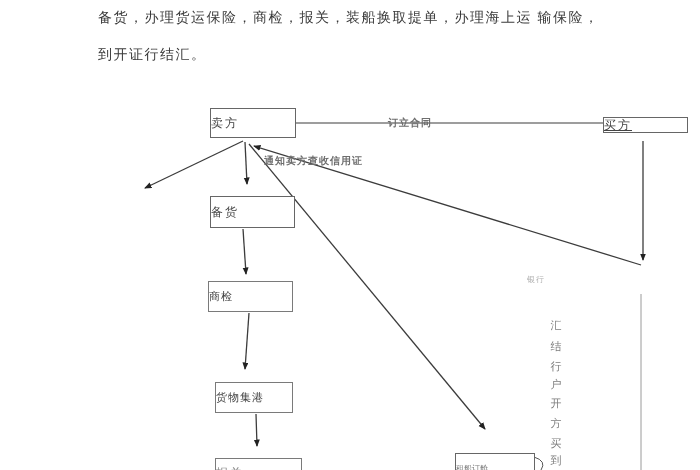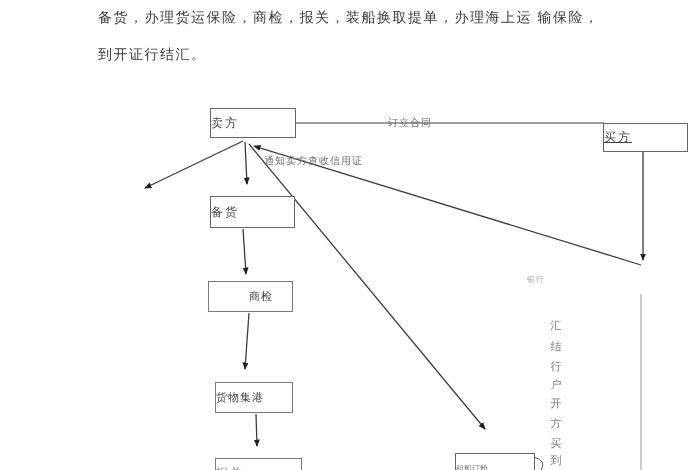--- a/index.html
+++ b/index.html
@@ -8,21 +8,21 @@
     font-family:"Liberation Sans","DejaVu Sans",sans-serif;color:#404040;
   }
   .para{position:absolute;font-size:14px;letter-spacing:1.5px;color:#3a3a3a;white-space:pre;}
   svg.wires{position:absolute;left:0;top:0;width:700px;height:470px;}
   .node{
     position:absolute;box-sizing:border-box;border:1px solid #666;background:#fff;
     display:flex;align-items:center;
     font-size:12px;color:#444;letter-spacing:2px;
   }
   .node.small{font-size:11px;letter-spacing:1px;}
-  .edge-label{position:absolute;font-size:10px;color:#6e6e6e;letter-spacing:1px;white-space:nowrap;}
+  .edge-label{position:absolute;font-size:10px;color:#6e6e6e;letter-spacing:1px;white-space:nowrap;font-weight:bold;}
   .vchar{position:absolute;font-size:11px;color:#7d7d7d;width:14px;text-align:center;}
   .tiny{position:absolute;font-size:8px;color:#b0b0b0;letter-spacing:1px;}
   .clipped-label{display:block;text-align:center;}
   #node-customs{align-items:flex-start;}
   #node-customs .clipped-label{padding-top:6px;font-size:12px;color:#8a8a8a;}
   #node-charter{align-items:flex-start;}
   #node-charter .clipped-label{padding-top:9px;font-size:8px;color:#777;letter-spacing:0;}
 </style>
 </head>
 <body>
@@ -48,30 +48,30 @@
     <line x1="249" y1="313" x2="245" y2="369" stroke="#3c3c3c" stroke-width="1.3" marker-end="url(#arw)"></line>
     <line x1="256" y1="414" x2="257" y2="446" stroke="#3c3c3c" stroke-width="1.3" marker-end="url(#arw)"></line>
     <line x1="641" y1="294" x2="641" y2="470" stroke="#9a9a9a" stroke-width="1"></line>
     <path d="M534,457 Q547,461 541,470" fill="none" stroke="#555" stroke-width="1"></path>
   </svg>
 
   <div class="node" id="node-seller" style="left:210px;top:108px;width:86px;height:30px;">
     <span class="clipped-label">卖方</span>
   </div>
 
-  <div class="node" id="node-buyer" style="left:603px;top:123px;width:85px;height:29px;text-decoration:underline;">
+  <div class="node" id="node-buyer" style="left:603px;top:117px;width:85px;height:16px;text-decoration:underline;">
     <span class="clipped-label">买方</span>
   </div>
 
 
   <div class="node" id="node-prepare" style="left:210px;top:196px;width:85px;height:32px;">
     <span class="clipped-label">备货</span>
   </div>
 
-  <div class="node small" id="node-inspection" style="left:208px;top:281px;width:85px;height:31px;border-color:#7a7a7a;padding-left:40px;">
+  <div class="node small" id="node-inspection" style="left:208px;top:281px;width:85px;height:31px;border-color:#7a7a7a;">
     <span class="clipped-label">商检</span>
   </div>
 
   <div class="node small" id="node-port" style="left:215px;top:382px;width:78px;height:31px;border-color:#7a7a7a;">
     <span class="clipped-label">货物集港</span>
   </div>
 
   <div class="node" id="node-customs" style="left:215px;top:458px;width:87px;height:40px;border-color:#7a7a7a;">
     <span class="clipped-label">报关</span>
   </div>

